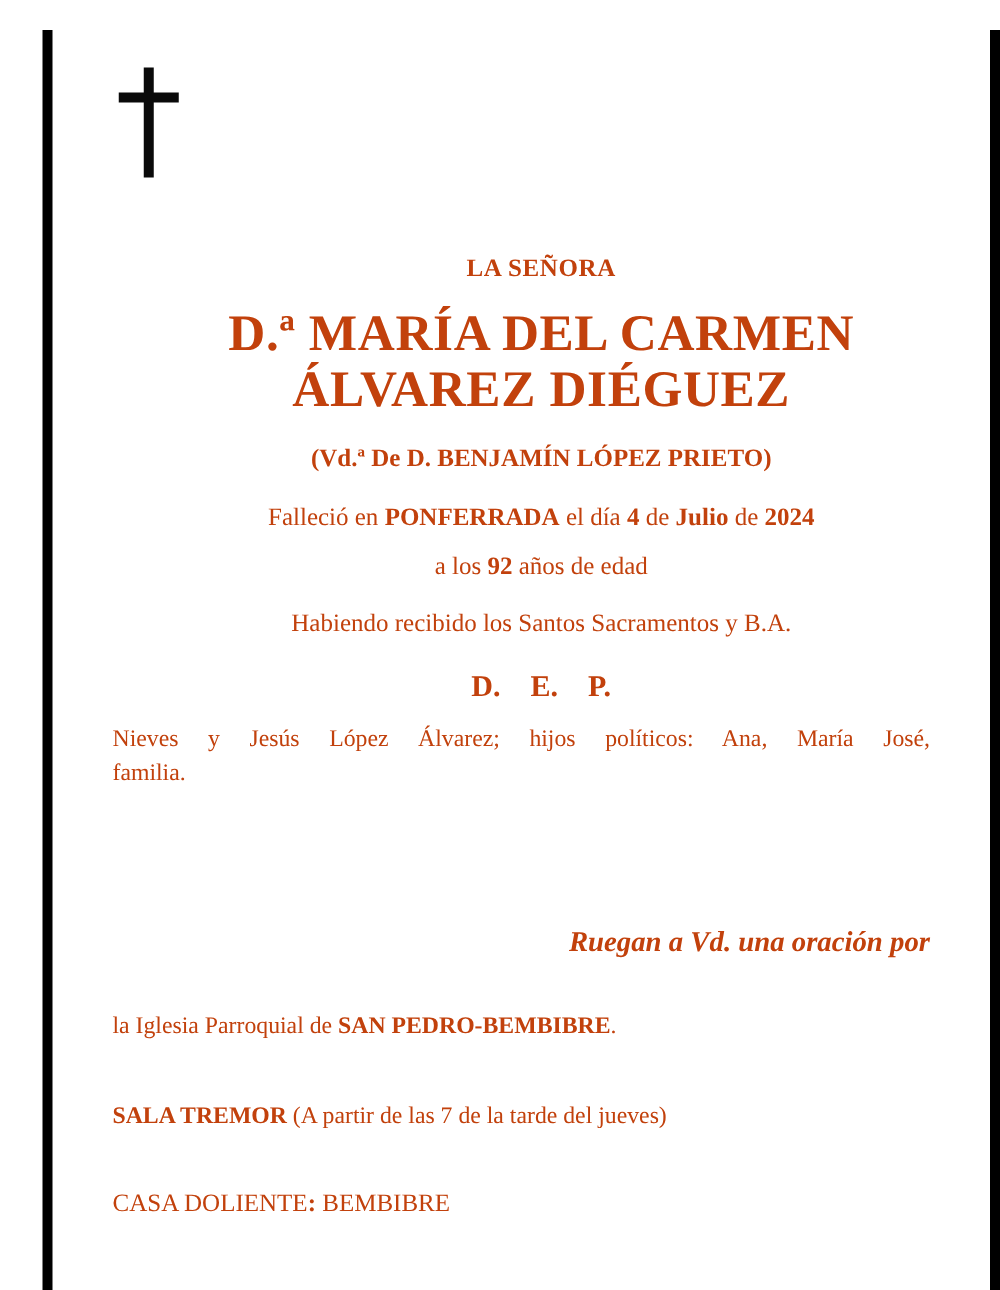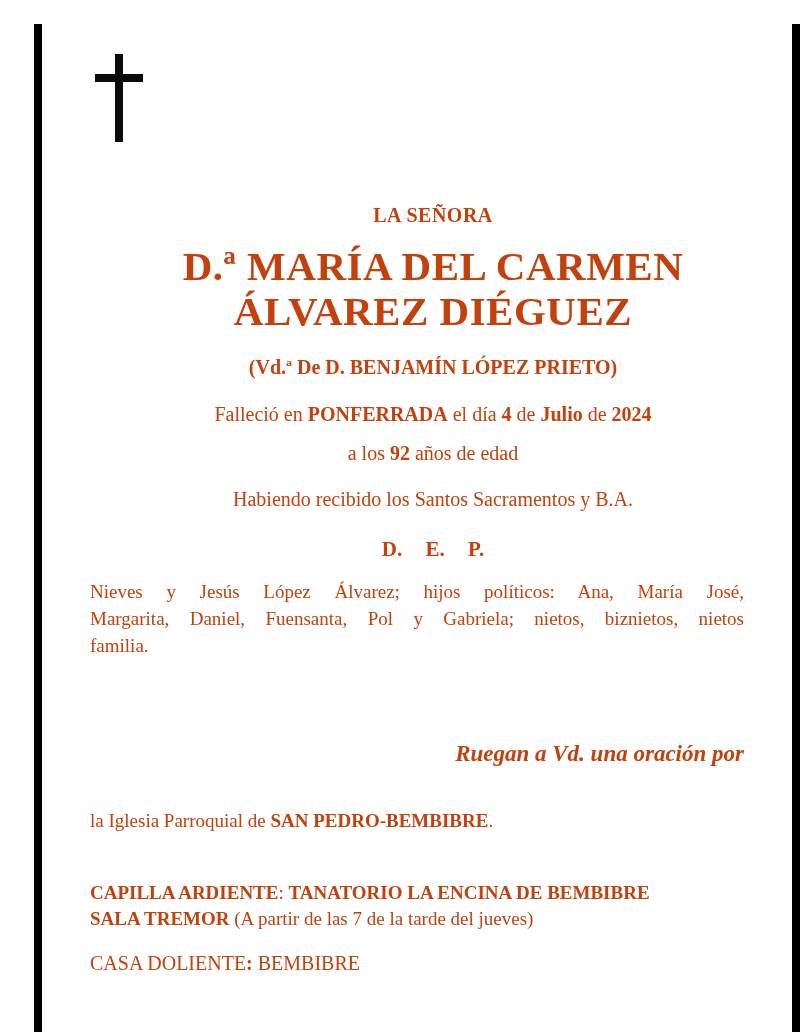--- a/index.html
+++ b/index.html
@@ -18,21 +18,21 @@
 
   .center-col{position:absolute;left:90px;width:686px;text-align:center;}
   .text-col{position:absolute;left:90px;width:654px;text-align:left;}
 
   .honorific{top:180px;font-size:20px;font-weight:700;letter-spacing:.5px;}
   .deceased-name{top:220px;font-size:41px;font-weight:700;line-height:45px;letter-spacing:.5px;}
   .widow{top:332px;font-size:20px;font-weight:700;}
   .death{top:379px;font-size:20px;}
   .age{top:418px;font-size:20px;}
   .sacraments{top:464px;font-size:20px;}
-  .dep{top:513px;font-size:21px;font-weight:700;word-spacing:18px;}
+  .dep{top:513px;font-size:24px;font-weight:700;word-spacing:18px;}
 
   .family{top:554px;font-size:19px;line-height:27px;}
   .jline{text-align:justify;text-align-last:justify;}
   .jline.last{text-align:left;text-align-last:left;}
 
   .prayer{top:720px;font-size:23px;font-weight:700;font-style:italic;line-height:20px;text-align:right;}
 
   .funeral{top:784px;font-size:19px;line-height:26px;}
   .wake{top:856px;font-size:19px;line-height:26px;}
   .mourning{top:928px;font-size:20px;}
@@ -64,32 +64,30 @@
   <div class="center-col death"><span>Falleció en </span><span class="b">PONFERRADA</span><span> el día </span><span class="b">4</span><span> de </span><span class="b">Julio</span><span> de </span><span class="b">2024</span></div>
 
   <div class="center-col age"><span>a los </span><span class="b">92</span><span> años de edad</span></div>
 
   <div class="center-col sacraments">Habiendo recibido los Santos Sacramentos y B.A.</div>
 
   <div class="center-col dep">D. E. P.</div>
 
   <div class="text-col family">
     <div class="jline">Nieves y Jesús López Álvarez; hijos políticos: Ana, María José,</div>
-    <div class="jline">Margarita, Daniel, Fuensanta, Pol y Gabriela; nietos, biznietos, nietos</div>
     <div class="jline last">familia.</div>
   </div>
 
   <div class="text-col prayer">
     <div>Ruegan a Vd. una oración por</div>
   </div>
 
   <div class="text-col funeral">
     <div class="jline last"><span>la Iglesia Parroquial de </span><span class="b">SAN PEDRO-BEMBIBRE</span><span>.</span></div>
   </div>
 
   <div class="text-col wake">
-    <div><span class="b">CAPILLA ARDIENTE</span><span>: </span><span class="b">TANATORIO LA ENCINA DE BEMBIBRE</span></div>
     <div><span class="b">SALA TREMOR</span><span> (A partir de las 7 de la tarde del jueves)</span></div>
   </div>
 
   <div class="text-col mourning"><span>CASA DOLIENTE</span><span class="b">:</span><span> BEMBIBRE</span></div>
 
 </div>
 
 </body></html>

